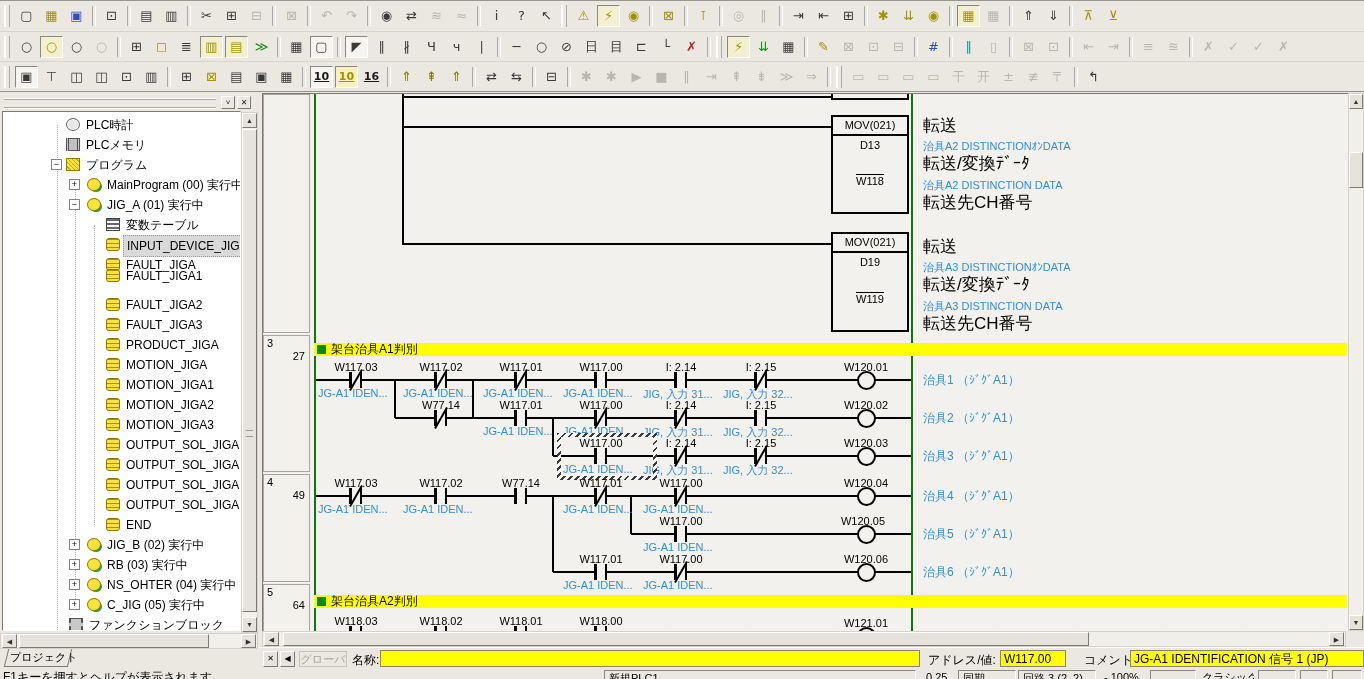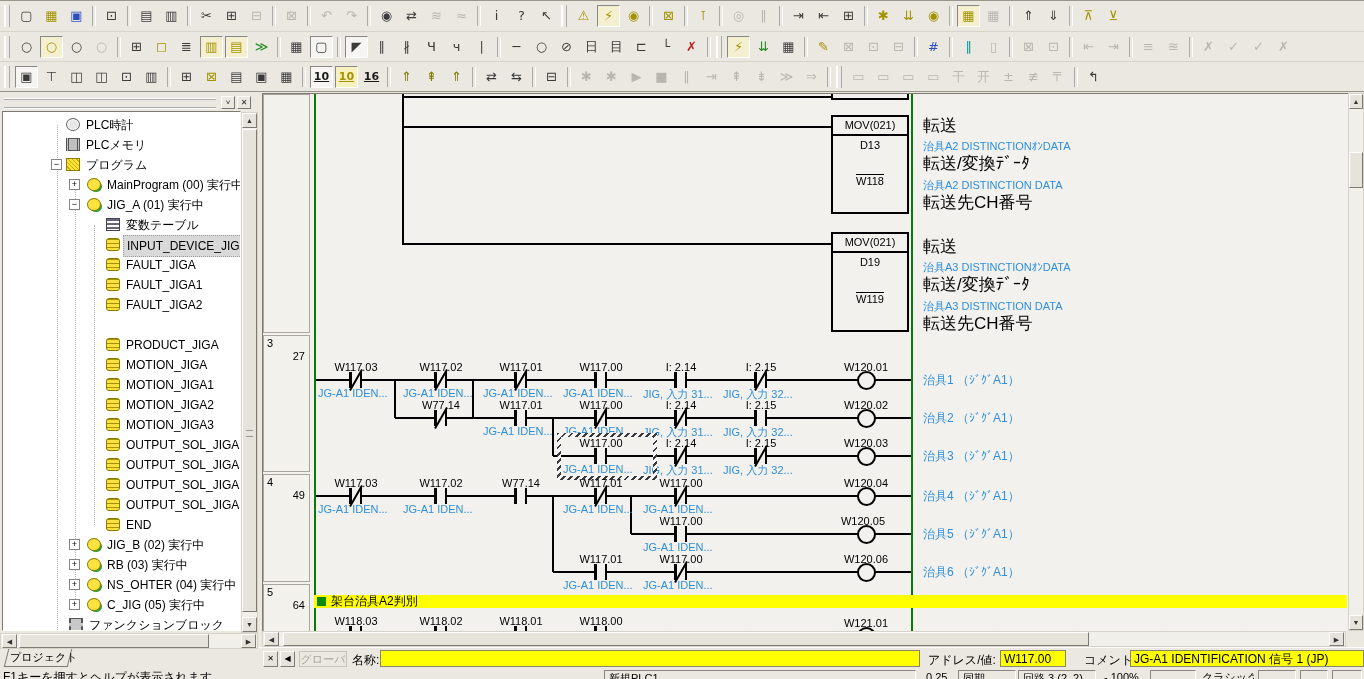--- a/index.html
+++ b/index.html
@@ -322,27 +322,31 @@
         <span class="tlabel" style="position: absolute; left: 120px;">変数テーブル</span>
       </div>
       <div class="trow" style="top: 123px;">
         <span class="ico i-sect" style="left: 103px;"></span>
         <span class="tlabel tsel" style="position: absolute; left: 120px;">INPUT_DEVICE_JIGA</span>
       </div>
       <div class="trow" style="top: 143px;">
         <span class="ico i-sect" style="left: 103px;"></span>
         <span class="tlabel" style="position: absolute; left: 120px;">FAULT_JIGA</span>
       </div>
-      <div class="trow" style="top: 163px;">
+      <div class="trow" style="top: 154px;">
         <span class="ico i-sect" style="left: 103px;"></span>
         <span class="tlabel" style="position: absolute; left: 120px;">FAULT_JIGA1</span>
       </div>
       <div class="trow" style="top: 183px;">
         <span class="ico i-sect" style="left: 103px;"></span>
         <span class="tlabel" style="position: absolute; left: 120px;">FAULT_JIGA2</span>
+      </div>
+      <div class="trow" style="top: 203px;">
+        <span class="ico i-sect" style="left: 103px;"></span>
+        <span class="tlabel" style="position: absolute; left: 120px;">FAULT_JIGA3</span>
       </div>
       <div class="trow" style="top: 223px;">
         <span class="ico i-sect" style="left: 103px;"></span>
         <span class="tlabel" style="position: absolute; left: 120px;">PRODUCT_JIGA</span>
       </div>
       <div class="trow" style="top: 243px;">
         <span class="ico i-sect" style="left: 103px;"></span>
         <span class="tlabel" style="position: absolute; left: 120px;">MOTION_JIGA</span>
       </div>
       <div class="trow" style="top: 263px;">
@@ -455,20 +459,24 @@
       <div class="ktxt" style="left: 660px; top: 20px;">転送</div>
       <div class="btxt" style="left: 660px; top: 45px;">治具A2 DISTINCTIONｵﾝDATA</div>
       <div class="ktxt" style="left: 660px; top: 58px;">転送/変換ﾃﾞｰﾀ</div>
       <div class="btxt" style="left: 660px; top: 84px;">治具A2  DISTINCTION  DATA</div>
       <div class="ktxt" style="left: 660px; top: 97px;">転送先CH番号</div>
       <div class="ktxt" style="left: 660px; top: 141px;">転送</div>
       <div class="btxt" style="left: 660px; top: 166px;">治具A3 DISTINCTIONｵﾝDATA</div>
       <div class="ktxt" style="left: 660px; top: 179px;">転送/変換ﾃﾞｰﾀ</div>
       <div class="btxt" style="left: 660px; top: 205px;">治具A3  DISTINCTION DATA</div>
       <div class="ktxt" style="left: 660px; top: 218px;">転送先CH番号</div>
+      <div class="cbar" style="top: 249px;">
+        <div class="csq"></div>
+        <div class="ctxt">架台治具A1判別</div>
+      </div>
       <div class="hl" style="left: 53px; top: 285px; width: 595px;"></div>
       <div class="hl" style="left: 132px; top: 323px; width: 516px;"></div>
       <div class="hl" style="left: 290px; top: 361px; width: 358px;"></div>
       <div class="vl" style="left: 131px; top: 286px; height: 38px;"></div>
       <div class="vl" style="left: 209px; top: 286px; height: 38px;"></div>
       <div class="vl" style="left: 289px; top: 324px; height: 38px;"></div>
       <div class="ct" style="left: 86px; top: 278px;">
         <div class="sl"></div>
       </div>
       <div class="addr" style="left: 47px; top: 267px;">W117.03</div>

